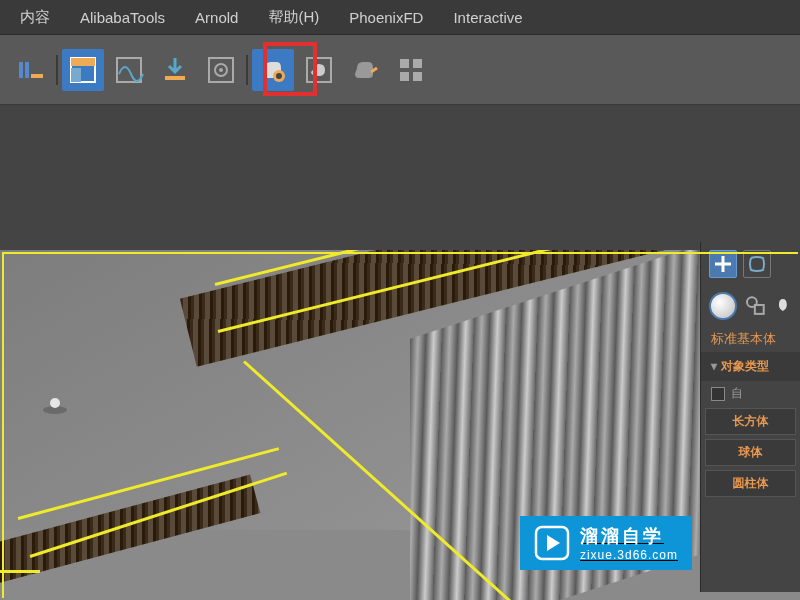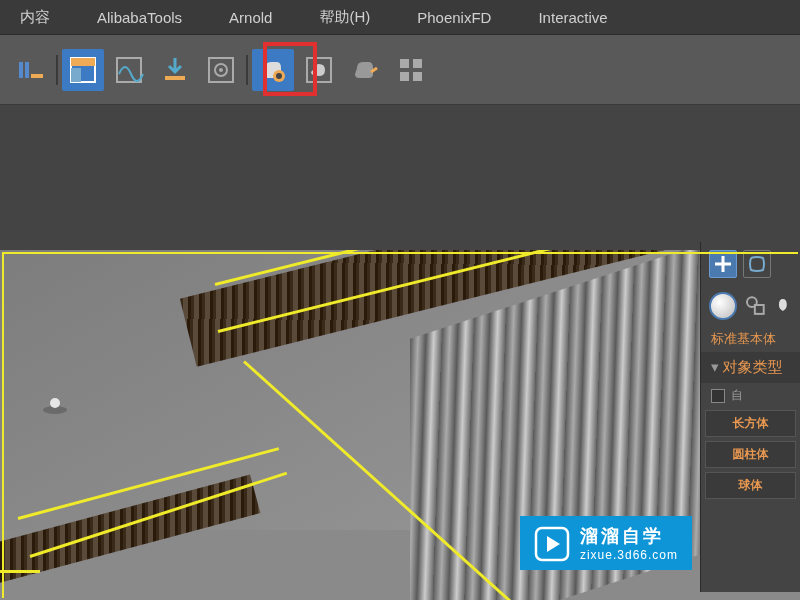--- a/index.html
+++ b/index.html
@@ -10,21 +10,21 @@
       font-family: "Microsoft YaHei", Arial, sans-serif;
       overflow: hidden;
       position: relative;
     }
     .menu-bar {
       background: #3a3a3a;
       height: 35px;
       display: flex;
       align-items: center;
       padding: 0 20px;
-      gap: 47px;
+      gap: 30px;
       border-bottom: 1px solid #2a2a2a;
     }
     .menu-item {
       color: #d0d0d0;
       font-size: 15px;
       cursor: pointer;
     }
     .toolbar {
       background: #595959;
       height: 70px;
@@ -165,23 +165,24 @@
       background: radial-gradient(circle at 35% 35%, #fff, #bbb);
       border: 2px solid #4a7aaf;
     }
     .panel-label {
       color: #e89850;
       font-size: 13px;
       padding: 4px 10px;
     }
     .panel-header {
       color: #e89850;
-      font-size: 15px;
+      font-size: 12px;
       padding: 6px 10px;
       background: #3a3a3a;
+      font-weight: bold;
     }
     .checkbox-row {
       display: flex;
       align-items: center;
       gap: 6px;
       padding: 4px 10px;
     }
     .checkbox {
       width: 14px;
       height: 14px;
@@ -203,23 +204,24 @@
       border: 1px solid #555;
       cursor: pointer;
     }
     .watermark {
       position: absolute;
       bottom: 30px;
       right: 108px;
       background: #0d95d8;
       padding: 8px 14px;
       display: flex;
-      align-items: flex-end;
+      align-items: center;
       gap: 10px;
       z-index: 20;
+      text-decoration: underline;
     }
     .watermark-logo {
       width: 36px;
       height: 36px;
     }
     .watermark-text {
       color: #fff;
       display: flex;
       flex-direction: column;
     }
@@ -355,24 +357,24 @@
     <span style="color:#999;margin-right:4px;">▾</span><span>对象类型</span>
   </div>
   <div class="checkbox-row">
     <div class="checkbox"></div>
     <span style="color:#999;font-size:12px;">自</span>
   </div>
   <div class="btn-row">
       <div class="panel-btn">长方体</div>
     </div>
   <div class="btn-row">
+      <div class="panel-btn">球体</div>
+    </div>
+  <div class="btn-row">
       <div class="panel-btn">圆柱体</div>
-    </div>
-  <div class="btn-row">
-      <div class="panel-btn">球体</div>
     </div>
 </div>
 
 <div class="watermark">
   <svg class="watermark-logo" viewBox="0 0 36 36">
     <rect x="2" y="2" width="32" height="32" rx="6" fill="none" stroke="#fff" stroke-width="2.5"></rect>
     <path d="M13 10 L13 26 L26 18 Z" fill="#fff"></path>
   </svg>
   <div class="watermark-text">
     <span class="watermark-title">溜溜自学</span>

